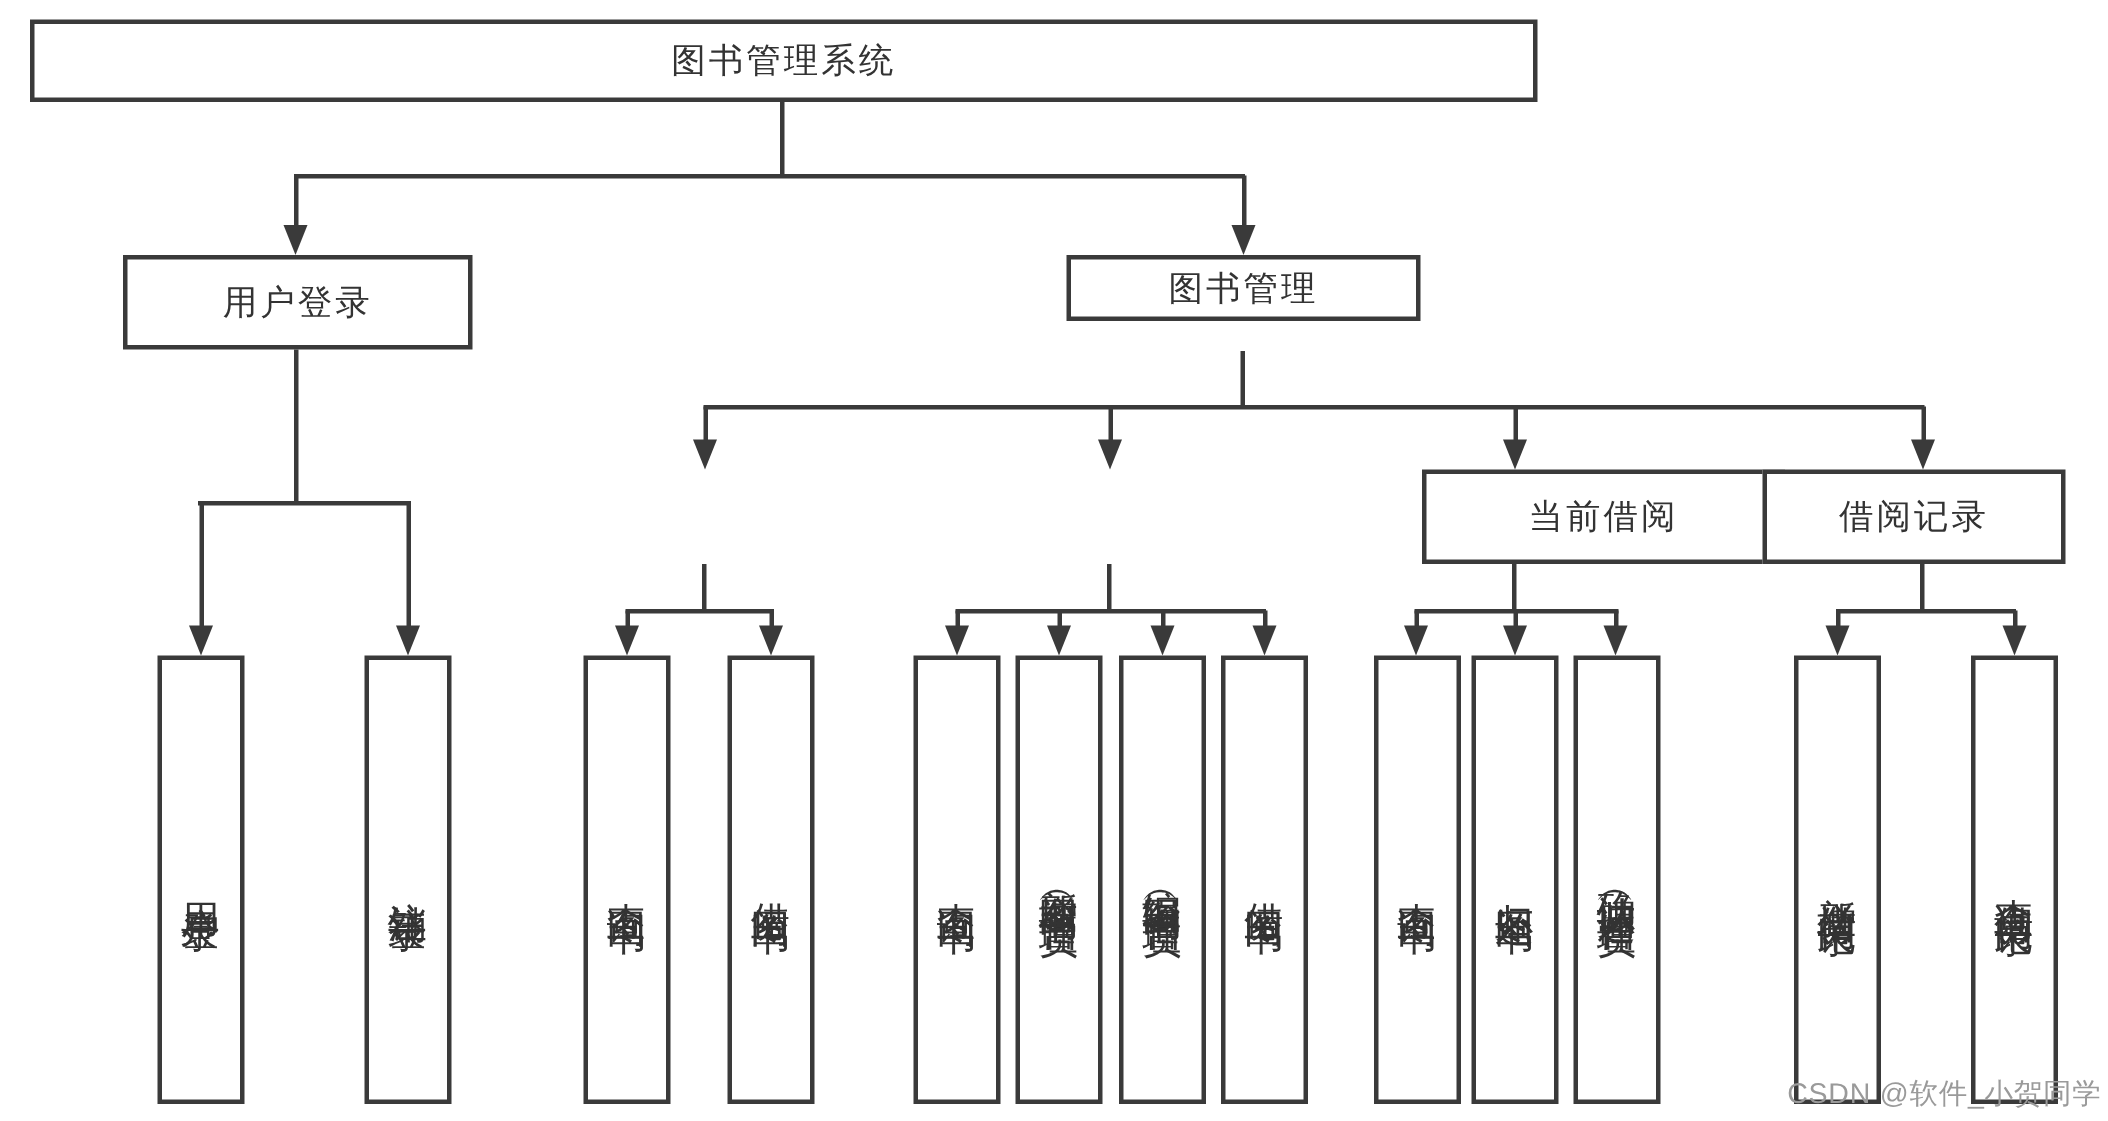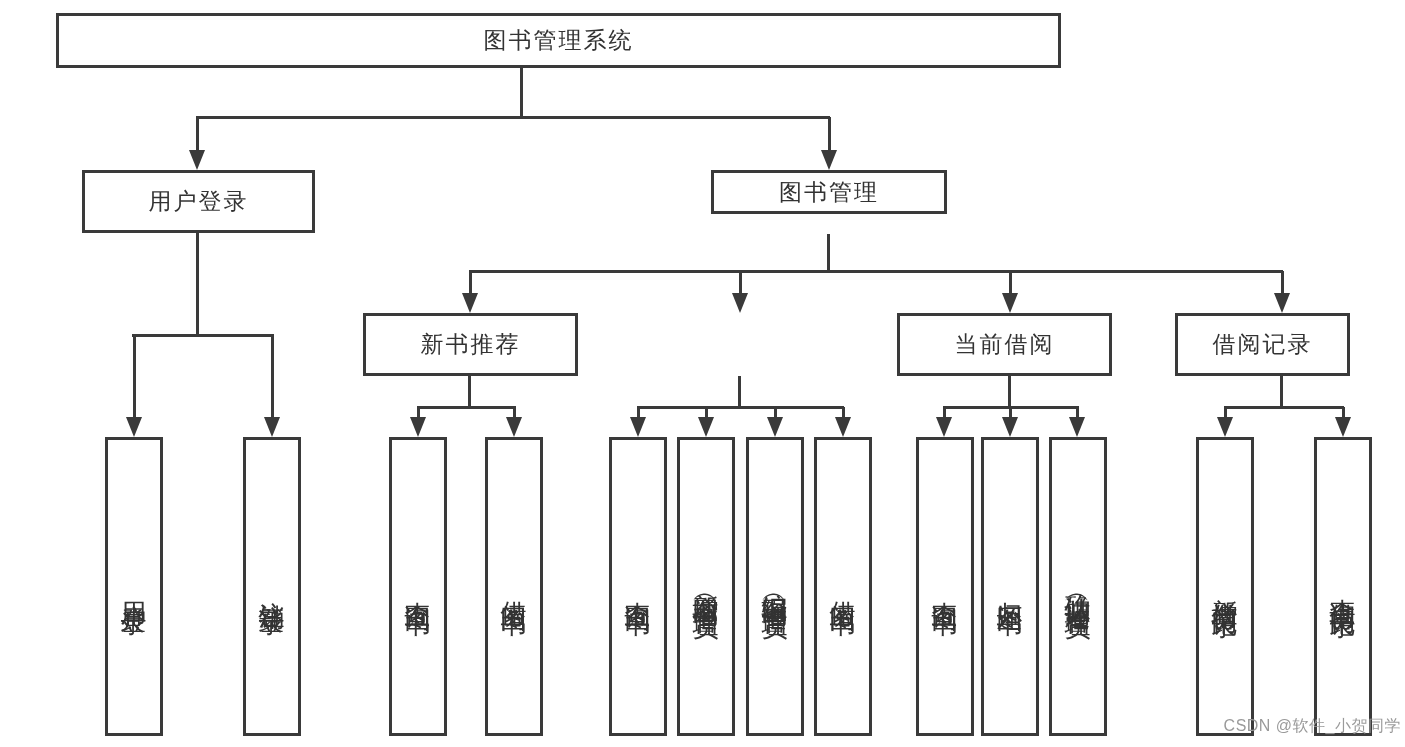--- a/index.html
+++ b/index.html
@@ -41,59 +41,56 @@
   
   .vline{position:absolute;width:3px;background:var(--line);}
   .hline{position:absolute;height:3px;background:var(--line);}
   .arrowhead{
     position:absolute;width:0;height:0;
     border-left:8px solid transparent;
     border-right:8px solid transparent;
     border-top:20px solid var(--line);
   }
   
-  #bx-root       {left:20px;  top:13px;  width:1005px;height:55px;margin-left:36px;}
+  #bx-root       {left:20px;  top:13px;  width:1005px;height:55px;}
   #bx-user-login {left:82px;  top:170px; width:233px; height:63px;}
   #bx-book-mgmt  {left:711px; top:170px; width:236px; height:44px;}
   #bx-new-rec    {left:363px; top:313px; width:215px; height:63px;}
   #bx-book-borrow{left:633px; top:313px; width:215px; height:63px;}
-  #bx-cur-borrow {left:897px; top:313px; width:215px; height:63px;}
-  #bx-borrow-rec {left:1175px;top:313px; width:175px; height:63px;text-align:center;}
+  #bx-cur-borrow {left:948px; top:313px; width:242px; height:63px;}
+  #bx-borrow-rec {left:1175px;top:313px; width:202px; height:63px;text-align:center;}
   #lf-a1{left:105px;}  #lf-a2{left:243px;}
   #lf-b1{left:389px;}  #lf-b2{left:485px;}
   #lf-c1{left:609px;}  #lf-c2{left:677px;}  #lf-c3{left:746px;}  #lf-c4{left:814px;}
   #lf-d1{left:916px;}  #lf-d2{left:981px;}  #lf-d3{left:1049px;}
   #lf-e1{left:1196px;} #lf-e2{left:1314px;}
   .watermark{
     position:absolute;
     right:4px;top:716px;
-    font-size:16px;letter-spacing:0.5px;
+    font-size:19px;letter-spacing:0.5px;
     color:var(--watermark);
     z-index:5;white-space:nowrap;
   }
 </style>
 </head>
 <body>
 
 <div id="stage">
 
   <div class="hbox" id="bx-root">
     <span>图书管理系统</span>
   </div>
 
   <div class="hbox" id="bx-user-login">
     <span>用户登录</span>
   </div>
   <div class="hbox" id="bx-book-mgmt">
     <span>图书管理</span>
   </div>
 
-  <div class="hbox" id="bx-new-rec">
-    <span>新书推荐</span>
-  </div>
   <div class="hbox" id="bx-cur-borrow">
     <span>当前借阅</span>
   </div>
   <div class="hbox" id="bx-borrow-rec">
     <span>借阅记录</span>
   </div>
 
   <div class="leaf" id="lf-a1">用户登录</div>
   <div class="leaf" id="lf-a2">注销登录</div>
 

